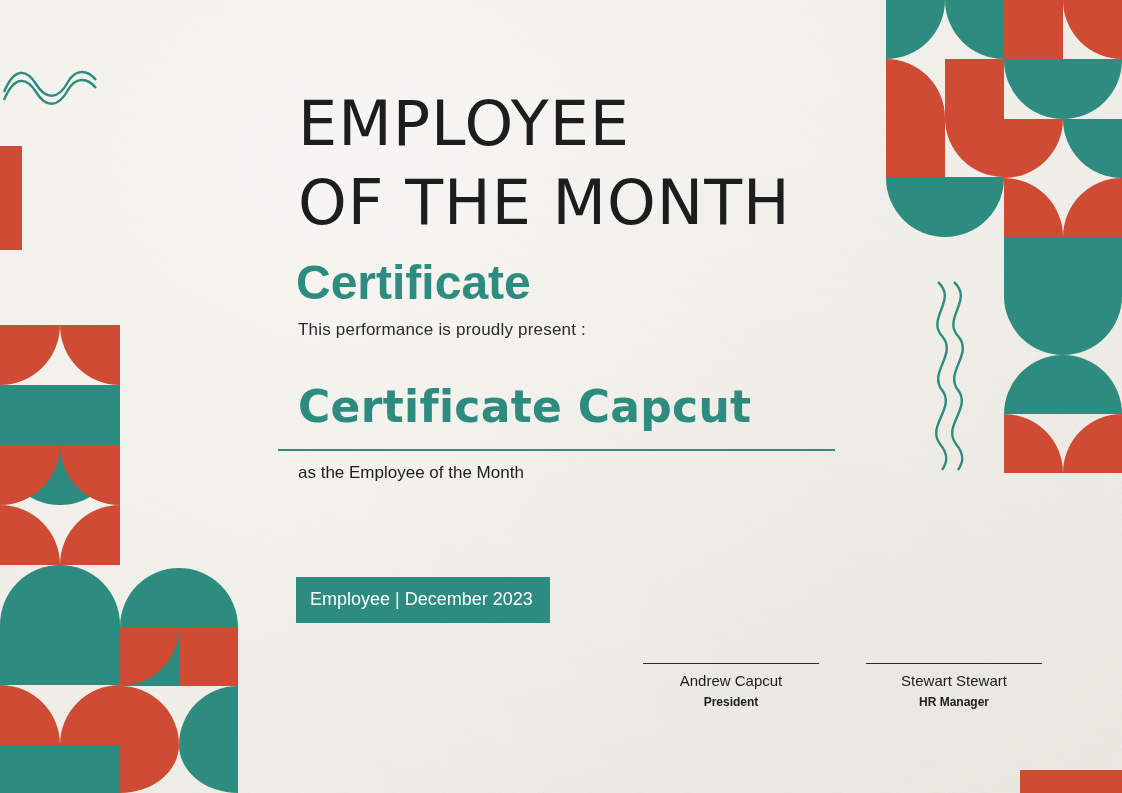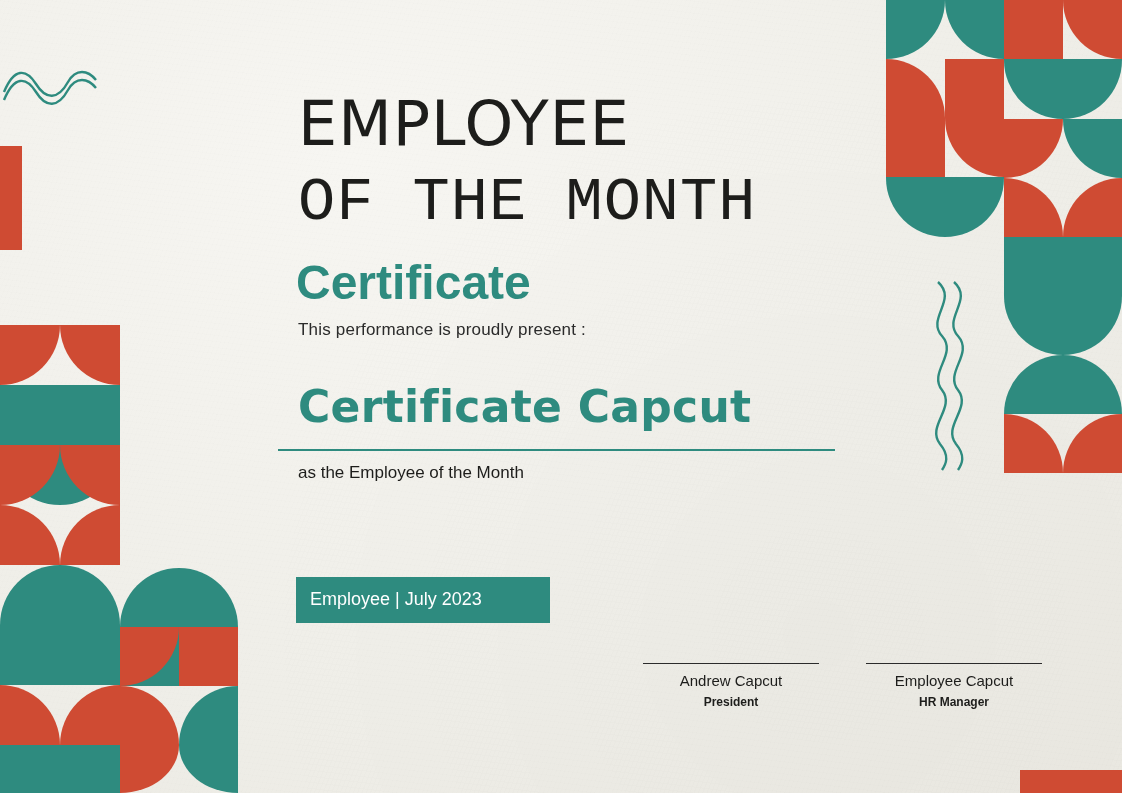--- a/index.html
+++ b/index.html
@@ -58,21 +58,21 @@
     font-family: "DejaVu Sans", sans-serif;
     font-weight: 400;
     font-size: 62px;
     letter-spacing: 1px;
     color: #1d1d1b;
     line-height: 1.28;
     margin: 0;
     white-space: nowrap;
   }
   #title-line1 { position: absolute; left: 2px; top: 84px; }
-  #title-line2 { position: absolute; left: 2px; top: 163px; font-family: Liberation Mono, monospace; }
+  #title-line2 { position: absolute; left: 2px; top: 163px; }
 
   #certificate-word {
     position: absolute;
     left: 0px;
     top: 255px;
     font-family: Liberation Sans, sans-serif;
     font-weight: 700;
     font-size: 48px;
     color: #2e8b7f;
     letter-spacing: 0px;
@@ -246,28 +246,28 @@
 
     <div id="present-line">This performance is proudly present :</div>
 
     <div id="recipient-name">Certificate Capcut</div>
 
     <div id="name-rule"></div>
 
     <div id="role-line">as the Employee of the Month</div>
 
 
-    <div id="badge">Employee | July 2023</div>
+    <div id="badge">Employee | December 2023</div>
   </div>
 
   <div class="sig" id="sig-left">
     <div class="sig-rule"></div>
     <div class="sig-name">Andrew Capcut</div>
     <div class="sig-role">President</div>
   </div>
 
   <div class="sig" id="sig-right">
     <div class="sig-rule"></div>
-    <div class="sig-name">Employee Capcut</div>
+    <div class="sig-name">Stewart Stewart</div>
     <div class="sig-role">HR Manager</div>
   </div>
 
 </div>
 
 </body></html>

